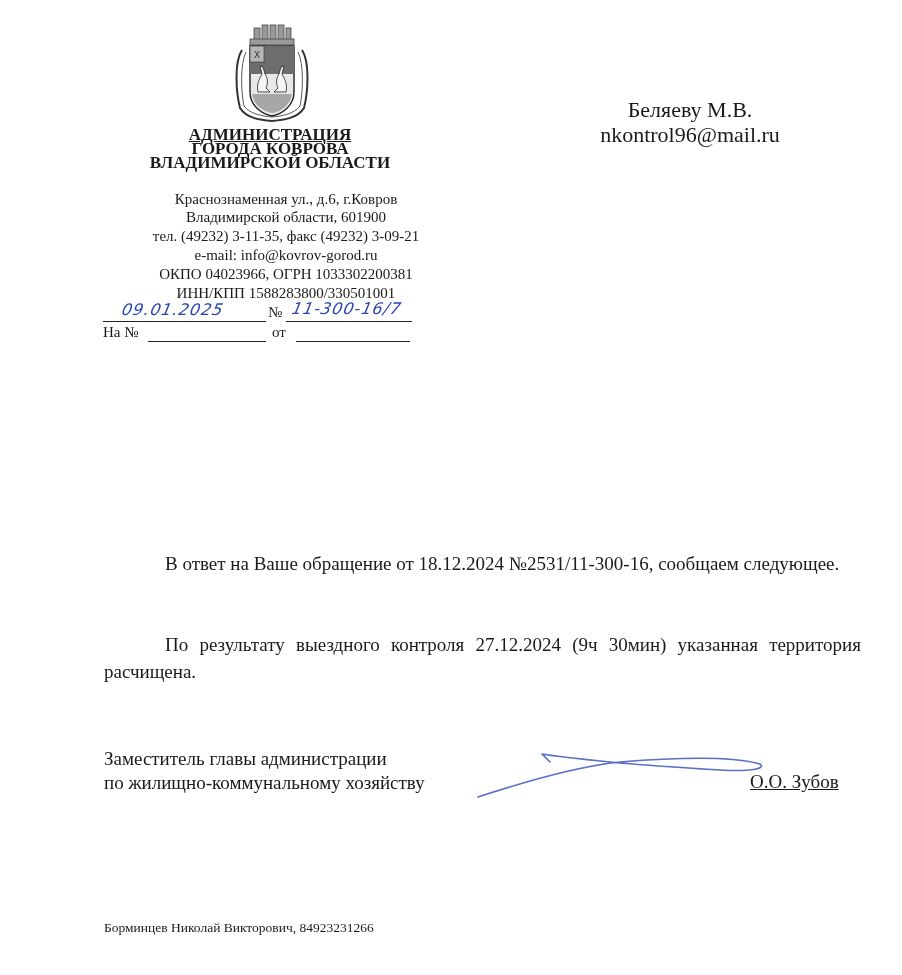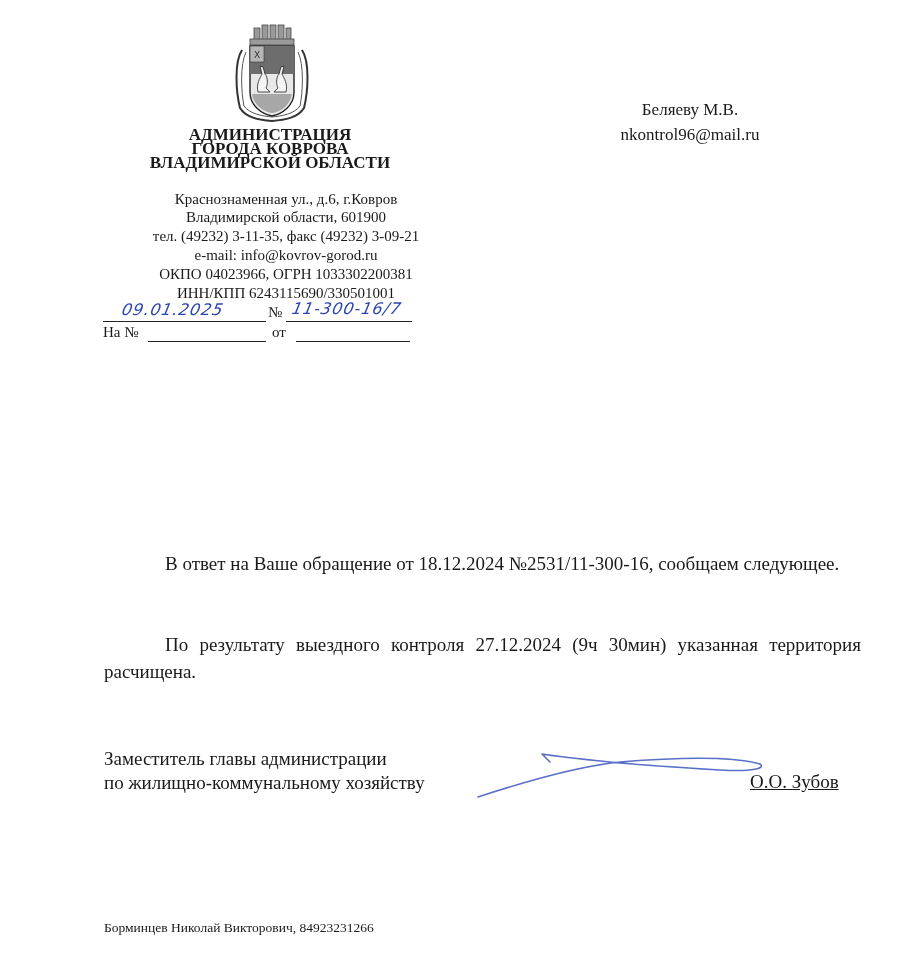--- a/index.html
+++ b/index.html
@@ -16,21 +16,21 @@
     .abs { position: absolute; }
 
     
     .emblem {
       left: 232px; top: 22px; width: 78px; height: 102px;
     }
     .org-title {
       left: 100px; width: 340px; text-align: center;
       font-weight: bold; font-size: 17px; line-height: 21px;
     }
-    .org-title.l1 { top: 124px; }
+    .org-title.l1 { top: 124px; text-decoration: underline; }
     .org-title.l2 { top: 138px; }
     .org-title.l3 { top: 152px; }
     .org-line {
       left: 116px; width: 340px; text-align: center;
       font-size: 15px; line-height: 20px;
     }
     .reg-row {
       left: 100px; width: 330px; height: 24px;
       font-size: 15px; line-height: 20px;
     }
@@ -44,21 +44,21 @@
       font-style: italic;
       color: #2a45b0;
       font-size: 16px;
       letter-spacing: 1px;
       transform: skewX(-12deg);
     }
 
     
     .addressee {
       left: 580px; width: 220px; text-align: center;
-      font-size: 17px; line-height: 25px;
+      font-size: 22px; line-height: 25px;
     }
 
     
     .para {
       left: 104px; width: 757px;
       font-size: 19px; line-height: 27px;
       text-align: justify;
       text-indent: 61px;
     }
     .para.last { text-align-last: left; margin-top: 28px; }
@@ -111,21 +111,21 @@
 
 <div class="abs org-title l1">АДМИНИСТРАЦИЯ</div>
 <div class="abs org-title l2">ГОРОДА КОВРОВА</div>
 <div class="abs org-title l3">ВЛАДИМИРСКОЙ ОБЛАСТИ</div>
 
 <div class="abs org-line" style="top:189px">Краснознаменная ул., д.6, г.Ковров</div>
 <div class="abs org-line" style="top:207px">Владимирской области, 601900</div>
 <div class="abs org-line" style="top:226px">тел. (49232) 3-11-35, факс (49232) 3-09-21</div>
 <div class="abs org-line" style="top:245px">e-mail: info@kovrov-gorod.ru</div>
 <div class="abs org-line" style="top:264px">ОКПО 04023966, ОГРН 1033302200381</div>
-<div class="abs org-line" style="top:283px">ИНН/КПП 6243115690/330501001</div>
+<div class="abs org-line" style="top:283px">ИНН/КПП 1588283800/330501001</div>
 
 <div class="abs reg-row" style="top:302px">
   <span class="underline" style="left:3px; width:163px;"></span>
   <span class="hand" style="left:22px; top:-2px;">09.01.2025</span>
   <span class="lbl" style="left:168px;">№</span>
   <span class="underline" style="left:186px; width:126px;"></span>
   <span class="hand" style="left:192px; top:-3px;">11-300-16/7</span>
 </div>
 
 <div class="abs reg-row" style="top:322px">

